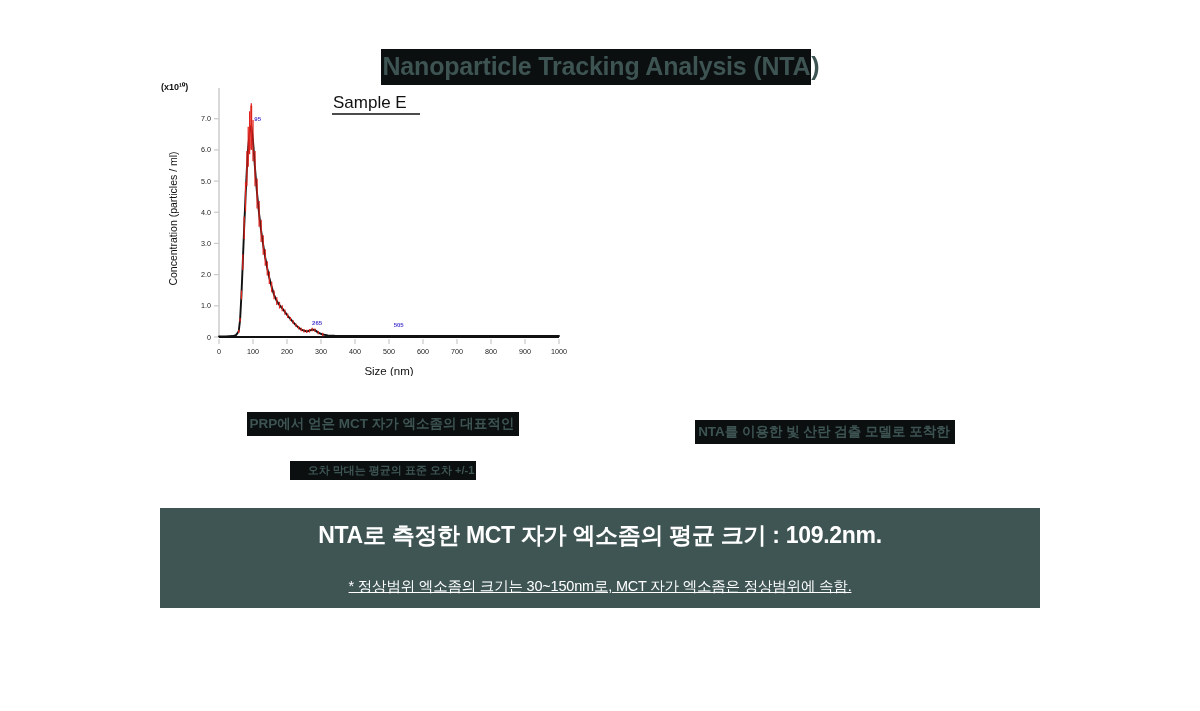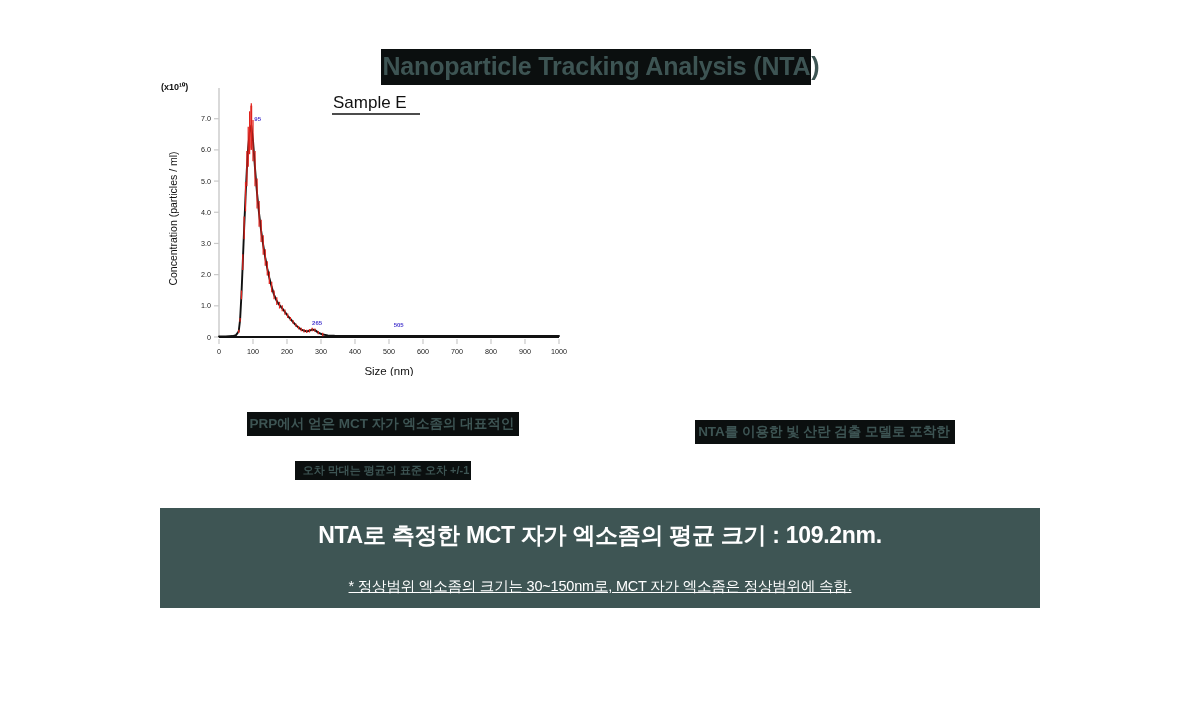--- a/index.html
+++ b/index.html
@@ -83,21 +83,21 @@
     text-align: center;
     font-size: 11px;
     font-weight: bold;
     line-height: 16px;
     color: #3d5453;
   }
   #caption-left-note .cap-line {
     display: inline-block;
     background: #0b0f0f;
     color: #3d5453;
-    padding: 1px 2px 2px 8px;
+    padding: 1px 2px 2px 18px;
   }
 
   
   #summary-banner {
     position: absolute;
     left: 160px;
     top: 508px;
     width: 880px;
     height: 100px;
     background: #3e5554;

